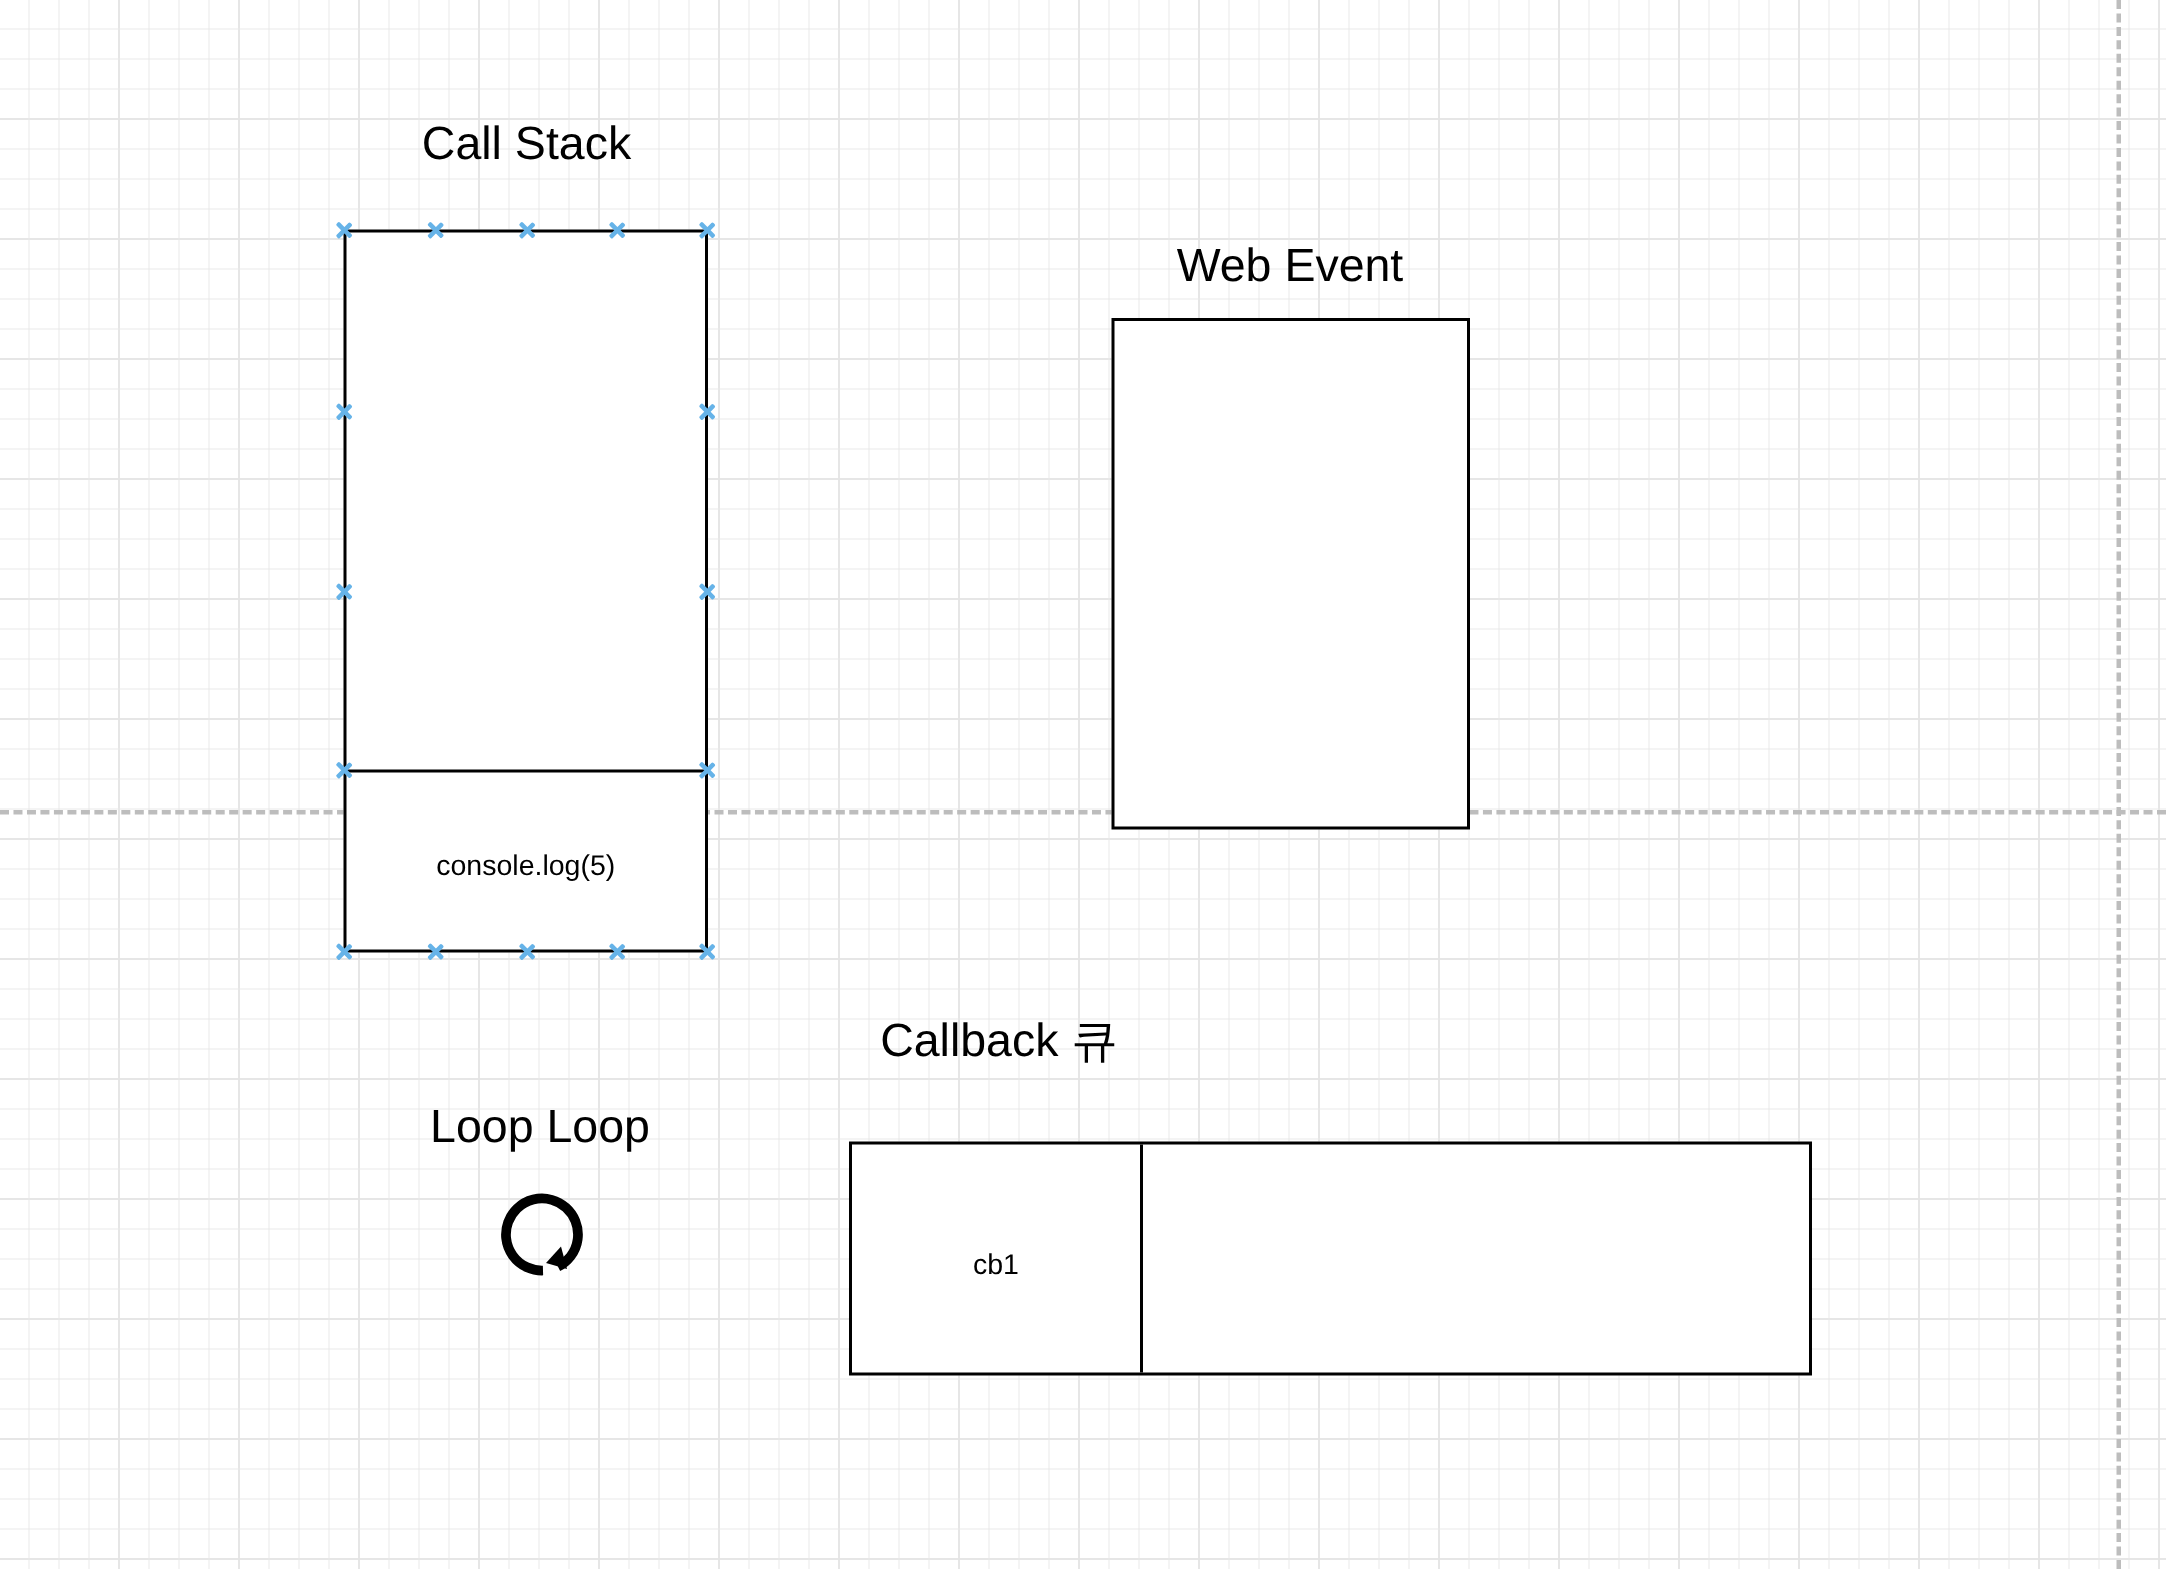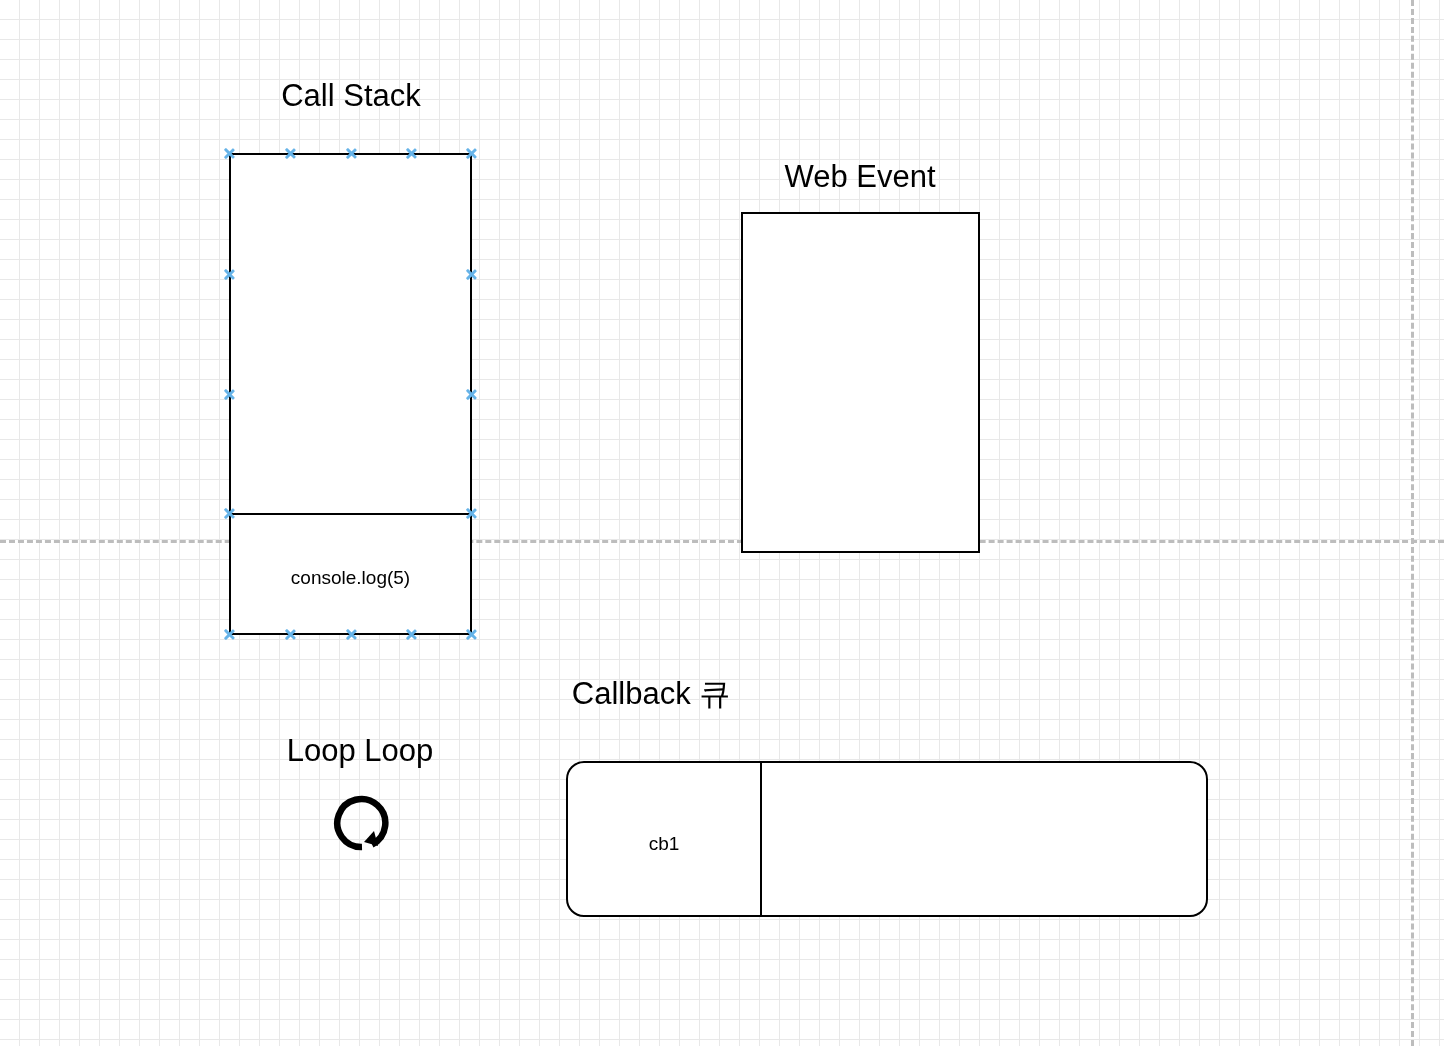--- a/index.html
+++ b/index.html
@@ -151,23 +151,23 @@
   <div class="handle" style="left:229px; top:634px;"></div>
   <div class="handle" style="left:290px; top:634px;"></div>
   <div class="handle" style="left:351px; top:634px;"></div>
   <div class="handle" style="left:411px; top:634px;"></div>
   <div class="handle" style="left:471px; top:634px;"></div>
 
   <div class="shape-title" style="left:860px; top:161px;">Web Event</div>
 
   <div class="box" id="web-apis-box" style="left:741px; top:212px; width:239px; height:341px;"></div>
 
-  <div class="shape-title" style="left:651px; top:678px;">Callback 큐</div>
+  <div class="shape-title" style="left:666px; top:678px;">Callback 큐</div>
 
-  <div class="box" id="callback-queue-box" style="left:566px; top:761px; width:642px; height:156px;border-radius:18px;">
+  <div class="box" id="callback-queue-box" style="left:566px; top:761px; width:642px; height:156px;">
     <div class="divider-v" style="left:192px;"></div>
     <div class="cell-label" style="top:70px; right:auto; left:0; width:192px;">cb1</div>
     <div class="cell-label" style="top:70px; left:192px; right:0;"></div>
   </div>
 
   <div class="shape-title" style="left:360px; top:735px;">Loop Loop</div>
 
   <div class="loop-icon" style="left:331px; top:792px;">
     <svg viewBox="0 0 62 62" width="62" height="62" aria-hidden="true">
       <path d="M 41 52.5

